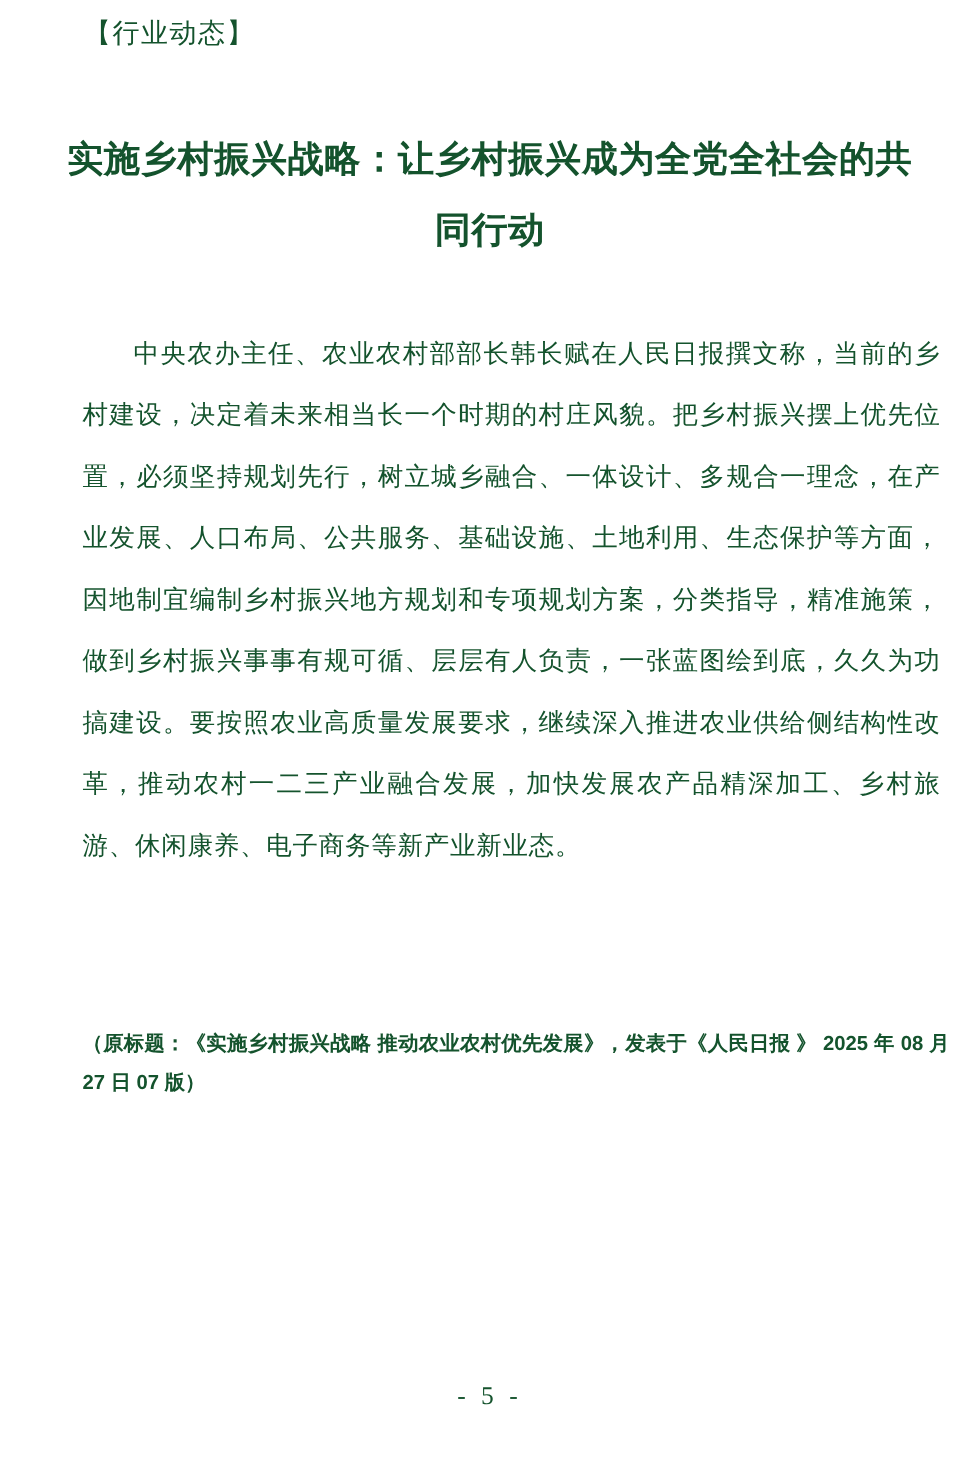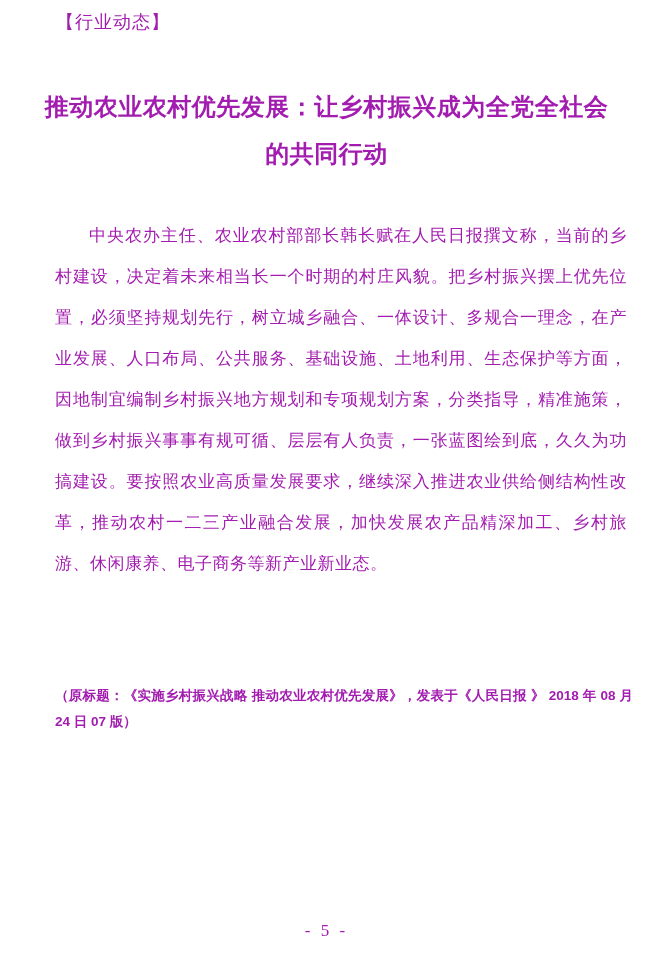--- a/index.html
+++ b/index.html
@@ -5,21 +5,21 @@
   html, body {
     margin: 0;
     padding: 0;
     background: #ffffff;
   }
   .page {
     position: relative;
     width: 653px;
     height: 963px;
     background: #ffffff;
-    color: #a21caf;
+    color: #14532d;
     overflow: hidden;
     font-family: "Liberation Serif", serif;
   }
   .section-header {
     position: absolute;
     top: 10px;
     left: 56px;
     font-family: "Liberation Sans", sans-serif;
     font-size: 18px;
     font-weight: 500;
@@ -73,20 +73,20 @@
     font-size: 17px;
     letter-spacing: 3px;
   }
 </style>
 </head>
 <body>
 
 <div class="page">
   <div class="section-header">【行业动态】</div>
 
-  <h1 class="article-title">推动农业农村优先发展：让乡村振兴成为全党全社会的共同行动</h1>
+  <h1 class="article-title">实施乡村振兴战略：让乡村振兴成为全党全社会的共同行动</h1>
 
   <p class="article-body">中央农办主任、农业农村部部长韩长赋在人民日报撰文称，当前的乡村建设，决定着未来相当长一个时期的村庄风貌。把乡村振兴摆上优先位置，必须坚持规划先行，树立城乡融合、一体设计、多规合一理念，在产业发展、人口布局、公共服务、基础设施、土地利用、生态保护等方面，因地制宜编制乡村振兴地方规划和专项规划方案，分类指导，精准施策，做到乡村振兴事事有规可循、层层有人负责，一张蓝图绘到底，久久为功搞建设。要按照农业高质量发展要求，继续深入推进农业供给侧结构性改革，推动农村一二三产业融合发展，加快发展农产品精深加工、乡村旅游、休闲康养、电子商务等新产业新业态。</p>
 
-  <p class="citation">（原标题：《实施乡村振兴战略 推动农业农村优先发展》，发表于《人民日报 》 2018 年 08 月 24 日 07 版）</p>
+  <p class="citation">（原标题：《实施乡村振兴战略 推动农业农村优先发展》，发表于《人民日报 》 2025 年 08 月 27 日 07 版）</p>
 
   <div class="page-number">- 5 -</div>
 </div>
 
 </body></html>

